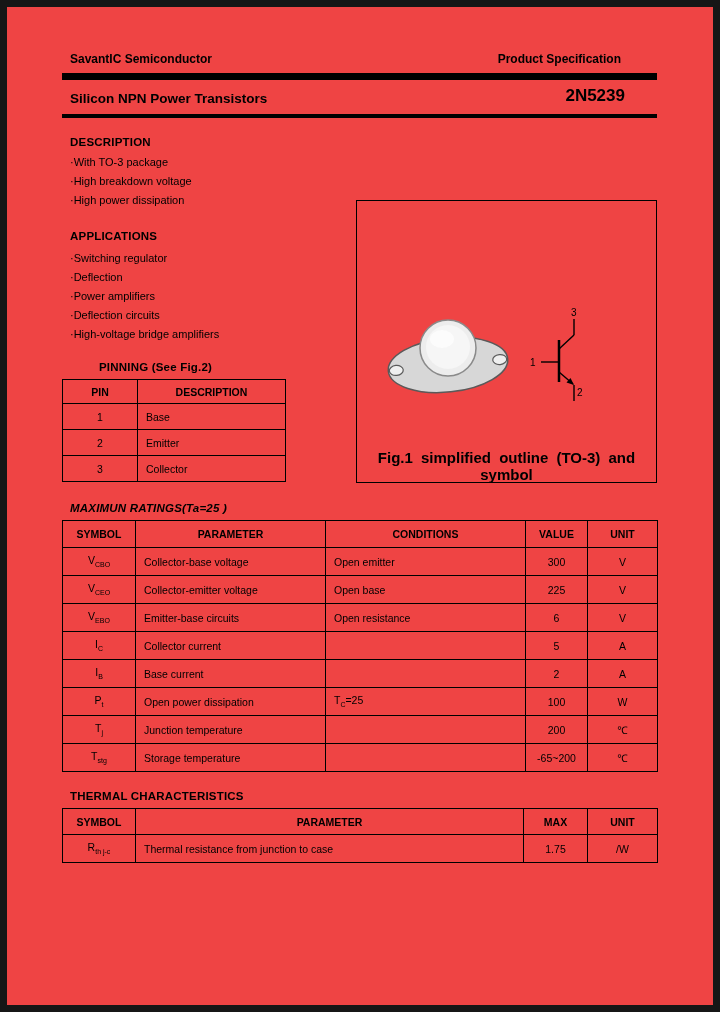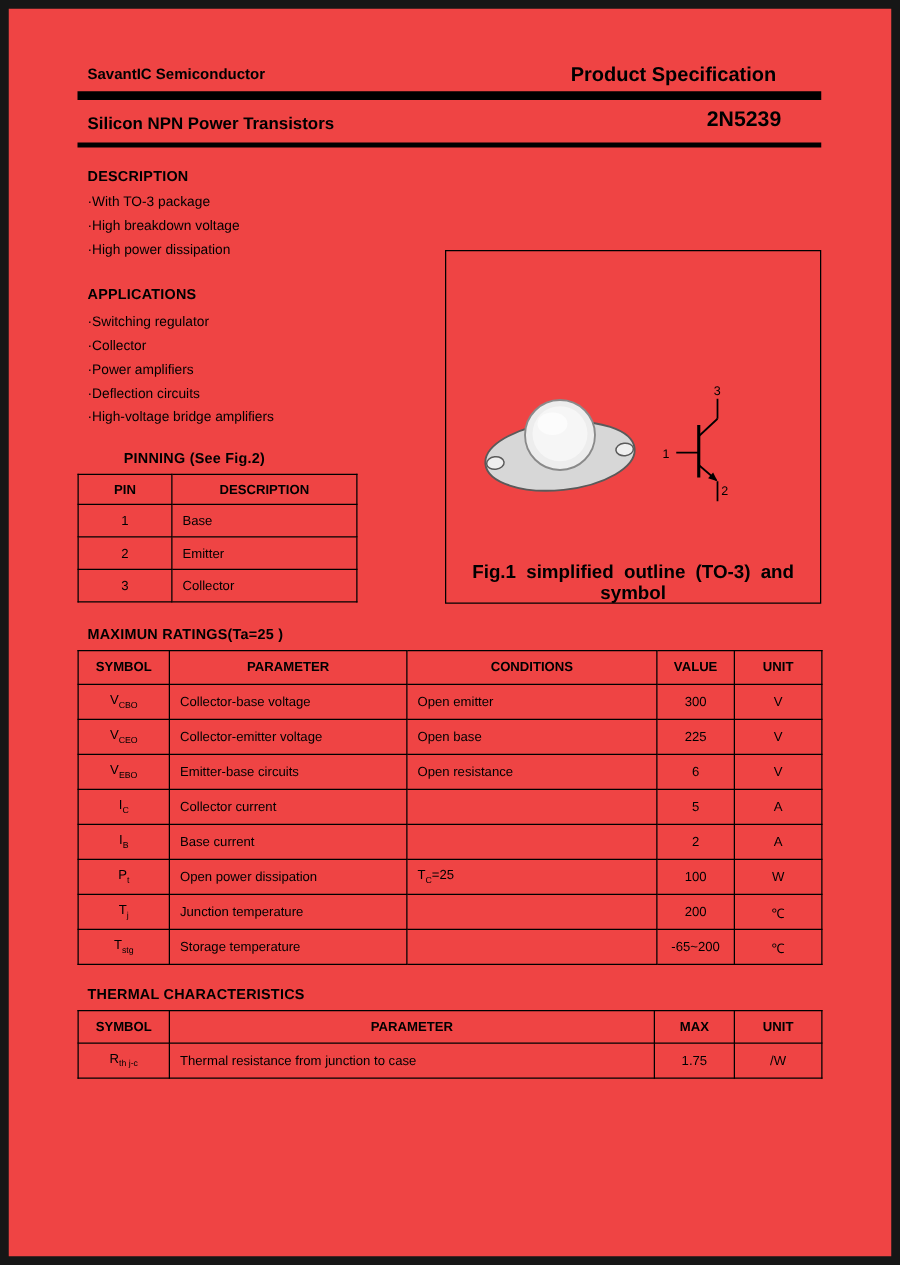--- a/index.html
+++ b/index.html
@@ -9,41 +9,41 @@
     position:relative;
     font-family:"Liberation Sans", sans-serif;
     color:#000;
   }
   .page{
     position:absolute;left:7px;top:7px;width:706px;height:998px;
     background:#ef4444;
   }
   .abs{position:absolute;}
   .brand{left:63px;top:45px;font-size:12px;font-weight:bold;}
-  .spec{top:45px;right:92px;font-size:16px;font-weight:bold;}
+  .spec{top:45px;right:92px;font-size:12px;font-weight:bold;}
   .bar{left:55px;width:595px;background:#000;}
   .bar1{top:66px;height:7px;}
   .doc-title{left:63px;top:84px;font-size:13.5px;font-weight:bold;}
   .part-no{top:79px;right:88px;font-size:17px;font-weight:bold;}
   .bar2{top:107px;height:4px;}
   .sec-head{font-size:11.5px;font-weight:bold;letter-spacing:.2px;}
   .bullets{font-size:11px;line-height:19px;}
   .bullets div{white-space:pre;}
   table{border-collapse:collapse;table-layout:fixed;font-size:10.5px;}
   td,th{border:1px solid #000;padding:0;overflow:hidden;}
   th{font-size:10.5px;font-weight:bold;text-align:center;}
   .c{text-align:center;}
   .l{text-align:left;padding-left:8px;}
   sub{font-size:7px;}
   .pin-table{left:55px;top:372px;width:223px;}
   .pin-table td,.pin-table th{height:25px;}
   .pin-table tr:first-child th{height:23px;}
   .fig-box{left:349px;top:193px;width:299px;height:281px;border:1px solid #000;}
   .fig-caption{left:0;top:248px;width:100%;text-align:center;font-size:15px;font-weight:bold;word-spacing:4px;}
-  .ratings-head{left:63px;top:495px;}
+  .ratings-head{left:63px;top:495px;font-style:italic;}
   .ratings-table{left:55px;top:513px;width:595px;}
   .ratings-table td{height:27px;}
   .ratings-table tr.hdr th{height:26px;}
   .thermal-head{left:63px;top:783px;}
   .thermal-table{left:55px;top:801px;width:595px;}
   .thermal-table tr.hdr th{height:25px;}
   .thermal-table td{height:27px;}
 </style>
 </head>
 <body>
@@ -60,21 +60,21 @@
   <div class="abs sec-head" style="left:63px;top:129px;">DESCRIPTION</div>
   <div class="abs bullets" style="left:63px;top:146px;">
     <div>·With TO-3 package</div>
     <div>·High breakdown voltage</div>
     <div>·High power dissipation</div>
   </div>
 
   <div class="abs sec-head" style="left:63px;top:223px;">APPLICATIONS</div>
   <div class="abs bullets" style="left:63px;top:242px;">
     <div>·Switching regulator</div>
-    <div>·Collector</div>
+    <div>·Deflection</div>
     <div>·Power amplifiers</div>
     <div>·Deflection circuits</div>
     <div>·High-voltage bridge amplifiers</div>
   </div>
 
   <div class="abs sec-head" style="left:63px;top:354px;padding-left:29px;">PINNING (See Fig.2)</div>
   <table class="abs pin-table">
     <colgroup>
         <col style="width:75px">
         <col style="width:148px">

